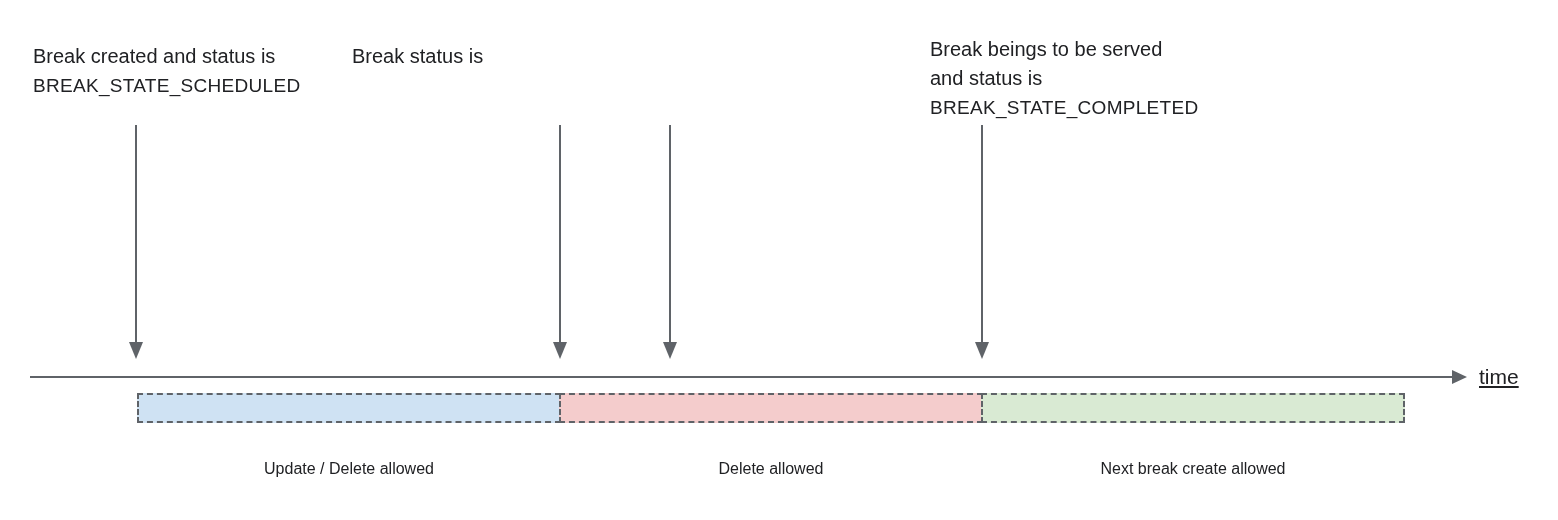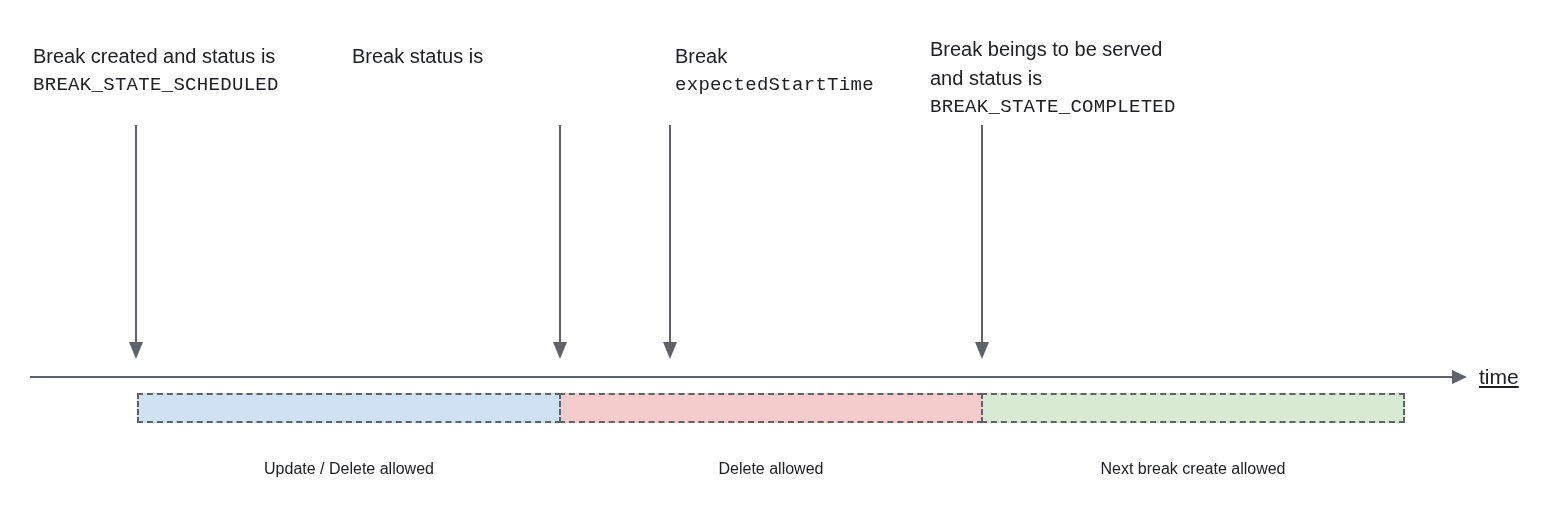--- a/index.html
+++ b/index.html
@@ -12,21 +12,21 @@
     color: #202124;
     overflow: hidden;
   }
   .annotation {
     position: absolute;
     font-size: 20px;
     line-height: 29px;
     white-space: nowrap;
   }
   .annotation .mono {
-    font-family: Liberation Mono, monospace;
+    font-family: Liberation Sans, sans-serif;
     font-size: 19px;
     letter-spacing: 0.3px;
   }
   .v-arrow { position: absolute; top: 125px; }
   .v-arrow .stem {
     position: absolute;
     left: -1px; top: 0;
     width: 2px; height: 219px;
     background: #5f6368;
   }
@@ -81,24 +81,20 @@
 
   <div class="annotation" style="left:33px; top:42px">
     <div class="sans">Break created and status is</div>
     <div class="mono">BREAK_STATE_SCHEDULED</div>
   </div>
 
   <div class="annotation" style="left:352px; top:42px">
     <div class="sans">Break status is</div>
   </div>
 
-  <div class="annotation" style="left:675px; top:42px">
-    <div class="sans">Break</div>
-    <div class="mono">expectedStartTime</div>
-  </div>
 
   <div class="annotation" style="left:930px; top:35px">
     <div class="sans">Break beings to be served</div>
     <div class="sans">and status is</div>
     <div class="mono">BREAK_STATE_COMPLETED</div>
   </div>
 
   <div class="v-arrow" style="left:136px">
     <div class="stem"></div>
     <div class="head"></div>

